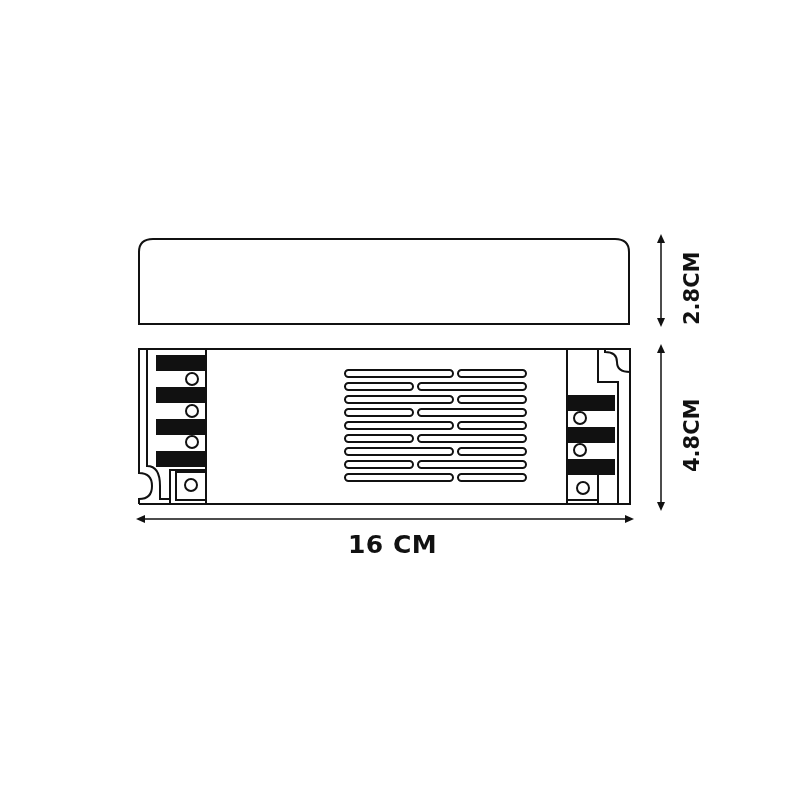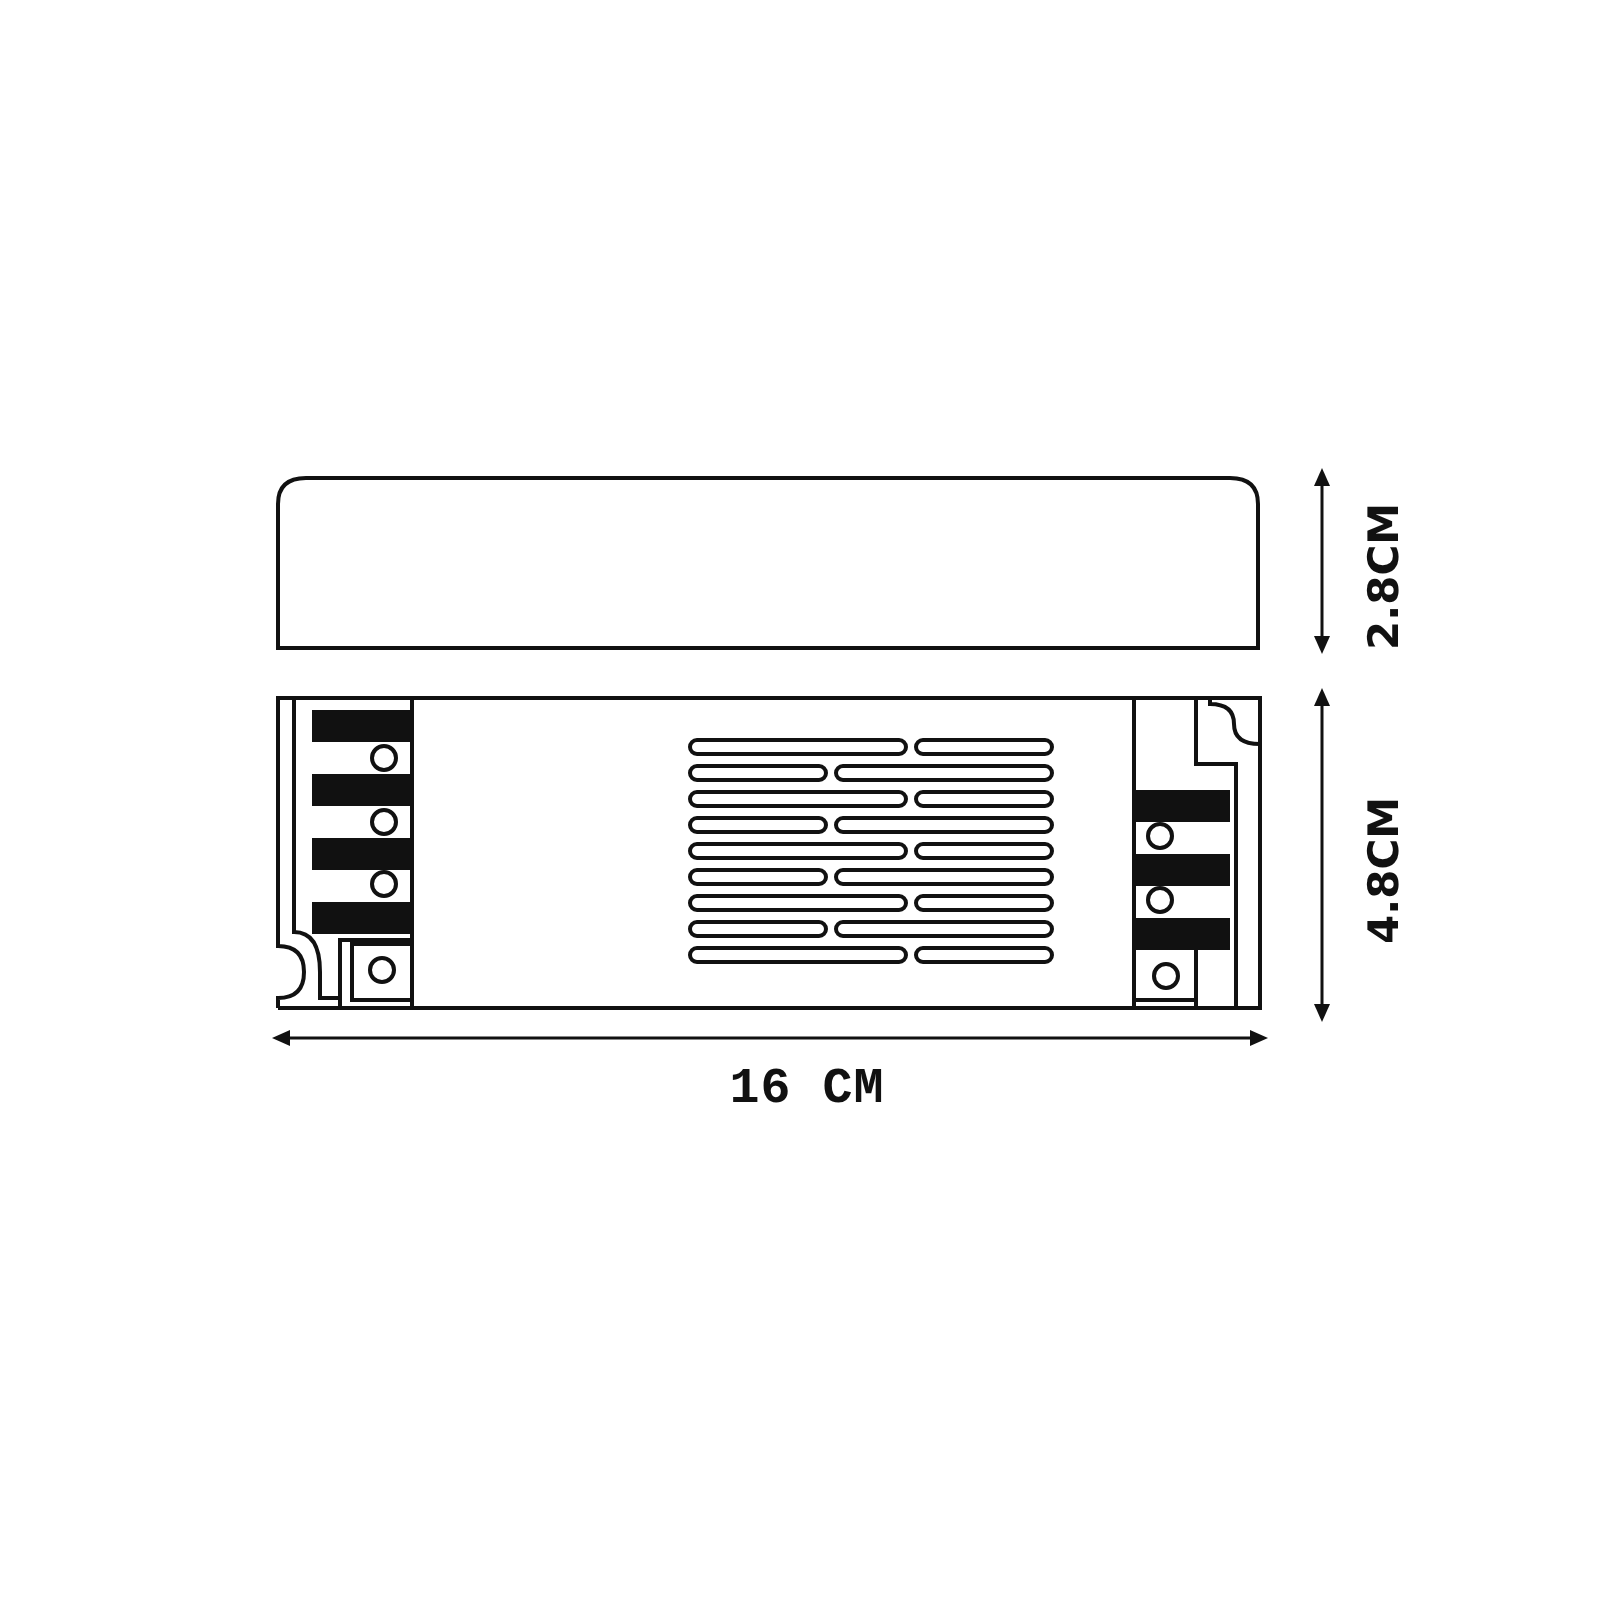--- a/index.html
+++ b/index.html
@@ -5,21 +5,21 @@
     html, body { margin: 0; padding: 0; background: #ffffff; }
     body { width: 800px; height: 800px; position: relative; overflow: hidden; }
     svg { position: absolute; left: 0; top: 0; }
     .dim-label {
       position: absolute;
       font-family: "DejaVu Sans", sans-serif;
       font-weight: bold;
       color: #111111;
       white-space: nowrap;
     }
-    .dim-h { left: 16px; width: 775px; top: 530px; text-align: center; font-size: 25px; letter-spacing: 0.5px; font-family: Liberation Mono, monospace; }
+    .dim-h { left: 5px; width: 775px; top: 530px; text-align: center; font-size: 25px; letter-spacing: 0.5px; }
     .dim-v { font-size: 21px; transform-origin: 0 0; transform: rotate(-90deg); }
     .dim-v1 { left: 680px; top: 325px; }
     .dim-v2 { left: 680px; top: 472px; }
   </style>
 </head>
 <body>
 
 <svg width="800" height="800" viewBox="0 0 800 800">
 
   <path d="M139,324 L139,252 Q139,239 153,239 L615,239 Q629,239 629,252 L629,324 Z" fill="none" stroke="#111" stroke-width="2"></path>

